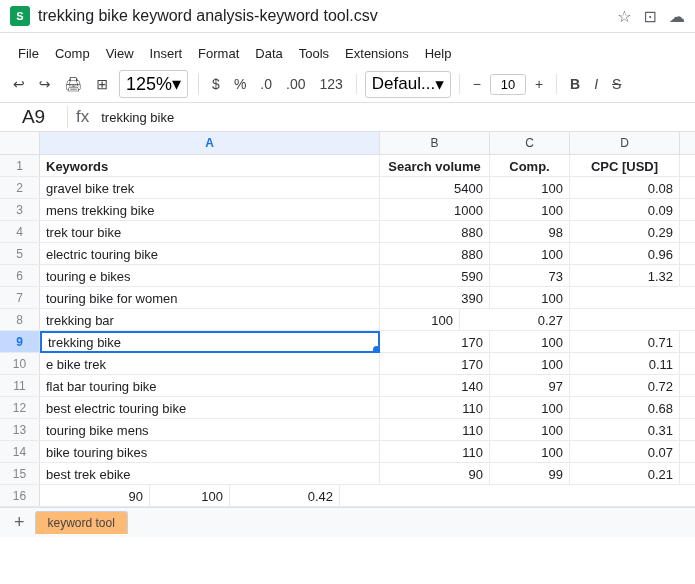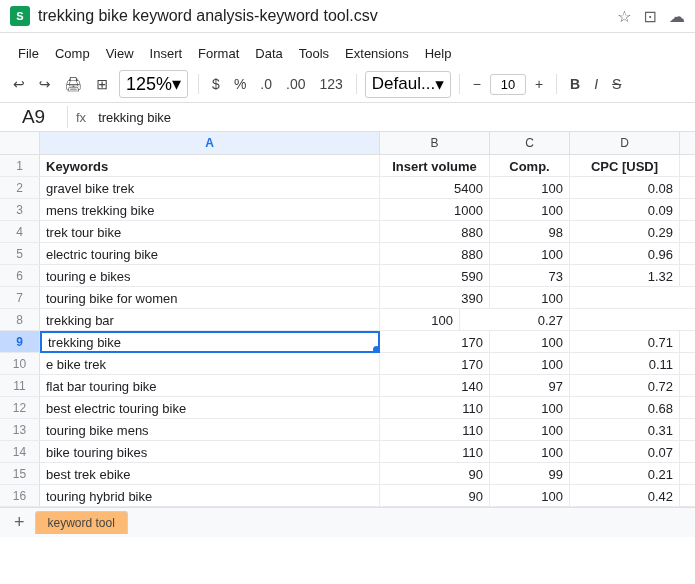--- a/index.html
+++ b/index.html
@@ -109,21 +109,21 @@
     .cell-ref {
       width: 60px;
       font-size: 19px;
       color: #202124;
       border: none;
       text-align: center;
       border-right: 1px solid #e0e0e0;
       padding-right: 8px;
     }
     .fx-label {
-      font-size: 13px;
+      font-size: 17px;
       color: #5f6368;
       margin-right: 4px;
     }
     .formula-content {
       font-size: 13px;
       color: #202124;
       flex: 1;
     }
 
     
@@ -338,21 +338,21 @@
     <div class="col-header col-a-header">A</div>
     <div class="col-header col-b-header">B</div>
     <div class="col-header col-c-header">C</div>
     <div class="col-header col-d-header">D</div>
   </div>
 
   <div class="grid-container" id="grid-container">
   <div class="grid-row cell-header-row">
         <div class="row-num">1</div>
         <div class="cell cell-a">Keywords</div>
-        <div class="cell cell-b">Insert volume</div>
+        <div class="cell cell-b">Search volume</div>
         <div class="cell cell-c">Comp.</div>
         <div class="cell cell-d">CPC [USD]</div>
       </div>
       <div class="grid-row">
         <div class="row-num">2</div>
         <div class="cell cell-a">gravel bike trek</div>
         <div class="cell cell-b">5400</div>
         <div class="cell cell-c">100</div>
         <div class="cell cell-d">0.08</div>
       </div>
@@ -440,21 +440,20 @@
       </div>
       <div class="grid-row">
         <div class="row-num">15</div>
         <div class="cell cell-a">best trek ebike</div>
         <div class="cell cell-b">90</div>
         <div class="cell cell-c">99</div>
         <div class="cell cell-d">0.21</div>
       </div>
       <div class="grid-row">
         <div class="row-num">16</div>
-        <div class="cell cell-a">touring hybrid bike</div>
         <div class="cell cell-b">90</div>
         <div class="cell cell-c">100</div>
         <div class="cell cell-d">0.42</div>
       </div>
     </div>
 </div>
 
 <div class="tab-bar">
   <span class="tab-add-btn">+</span>
   <div class="sheet-tab">keyword tool</div>

